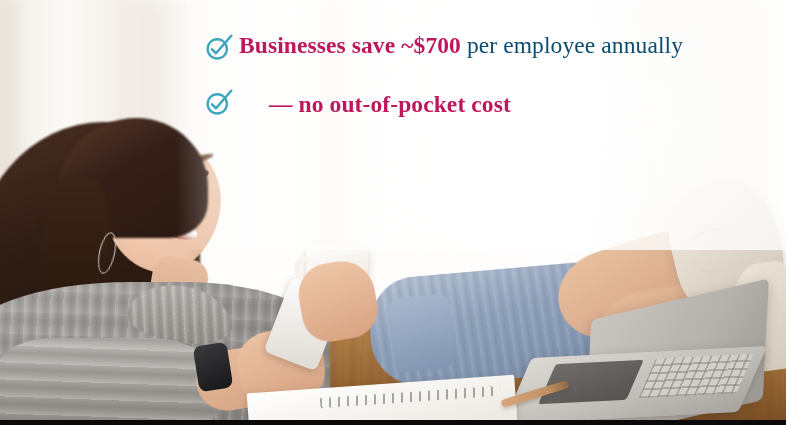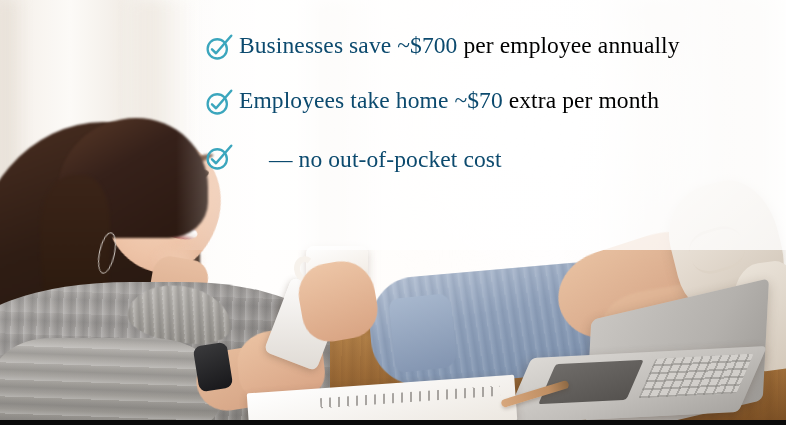--- a/index.html
+++ b/index.html
@@ -381,22 +381,22 @@
     margin-bottom: 22px;
   }
   .check-icon { flex: 0 0 auto; width: 28px; height: 30px; margin-top: 3px; }
   .bullet-text {
     font-size: 23.5px;
     line-height: 1.30;
     color: #141414;
     letter-spacing: .1px;
     text-shadow: 0 1px 2px rgba(255,255,255,.9);
   }
-  .accent { color: #0c4a6e; font-weight: 400; text-align: center; }
-  .plain  { color: #000000; font-weight: 400; }
+  .accent { color: #be185d; font-weight: 700; text-align: center; }
+  .plain  { color: #0c4a6e; font-weight: 400; }
   .line2  { display: block; padding-left: 30px; margin-top: 4px; }
 
   .bottom-bar {
     position: absolute; left: 0; right: 0; bottom: 0; height: 5px;
     background: #0a0a0a;
   }
 </style>
 </head>
 <body>
 
@@ -461,29 +461,20 @@
     <div class="bullet">
       <span class="check-icon">
         <svg viewBox="0 0 32 32" width="28" height="30">
           <circle cx="14" cy="17" r="11" fill="none" stroke="#3ba6bd" stroke-width="2.6"></circle>
           <path d="M8 17.5 L12.6 22 L30 2" fill="none" stroke="#3ba6bd" stroke-width="2.8" stroke-linecap="round" stroke-linejoin="round"></path>
         </svg>
       </span>
       <span class="bullet-text"><span class="accent">Businesses save ~$700</span><span class="plain"> per employee annually</span></span>
     </div>
 
-    <div class="bullet">
-      <span class="check-icon">
-        <svg viewBox="0 0 32 32" width="28" height="30">
-          <circle cx="14" cy="17" r="11" fill="none" stroke="#3ba6bd" stroke-width="2.6"></circle>
-          <path d="M8 17.5 L12.6 22 L30 2" fill="none" stroke="#3ba6bd" stroke-width="2.8" stroke-linecap="round" stroke-linejoin="round"></path>
-        </svg>
-      </span>
-      <span class="bullet-text"><span class="accent">Employees take home ~$70</span><span class="plain"> extra per month</span></span>
-    </div>
 
     <div class="bullet">
       <span class="check-icon">
         <svg viewBox="0 0 32 32" width="28" height="30">
           <circle cx="14" cy="17" r="11" fill="none" stroke="#3ba6bd" stroke-width="2.6"></circle>
           <path d="M8 17.5 L12.6 22 L30 2" fill="none" stroke="#3ba6bd" stroke-width="2.8" stroke-linecap="round" stroke-linejoin="round"></path>
         </svg>
       </span>
       <span class="bullet-text"><span class="accent line2">— no out-of-pocket cost</span></span>
     </div>

